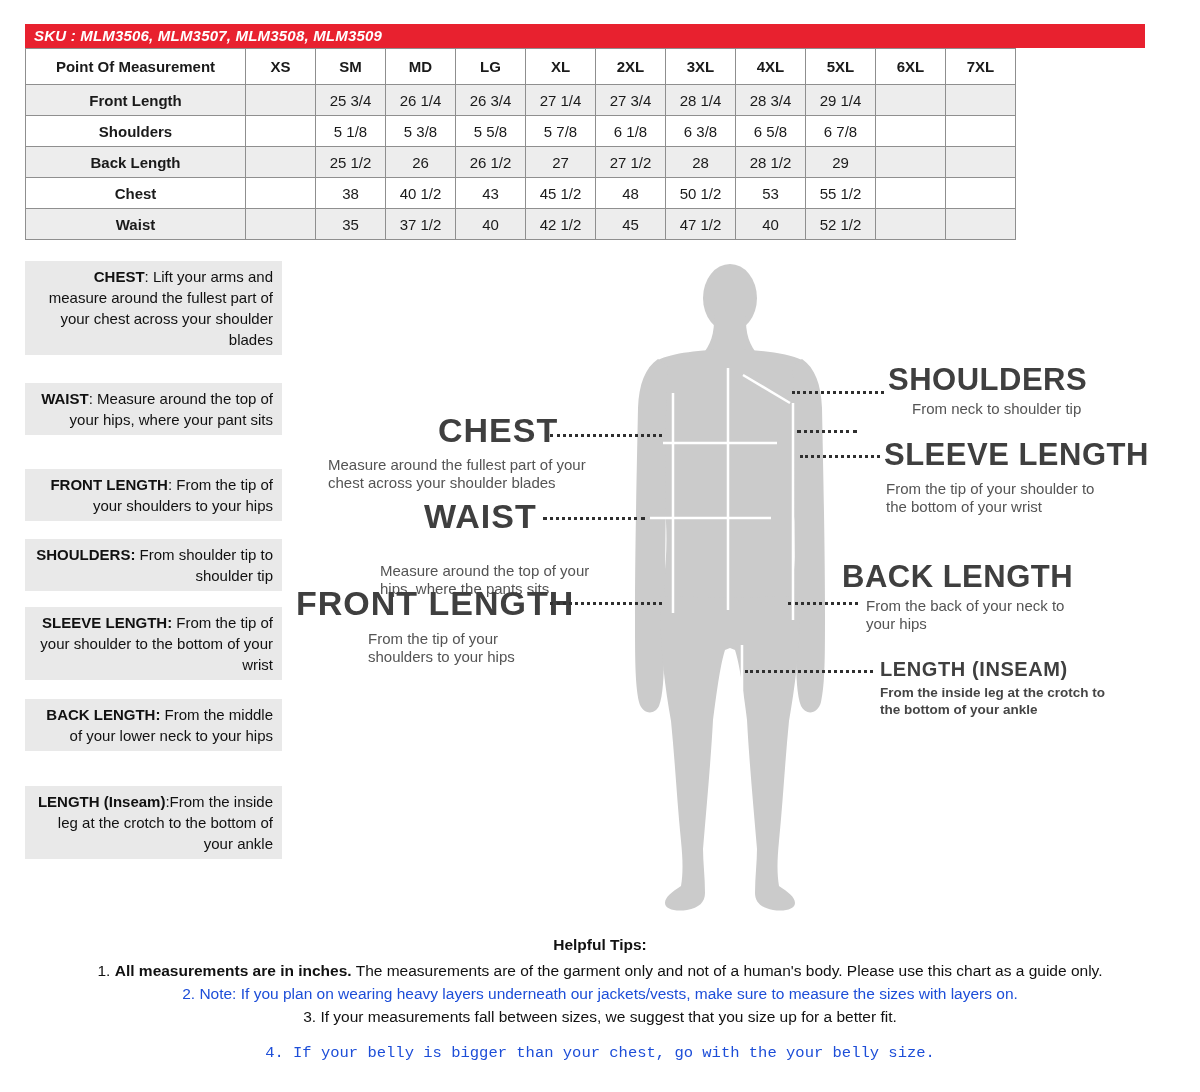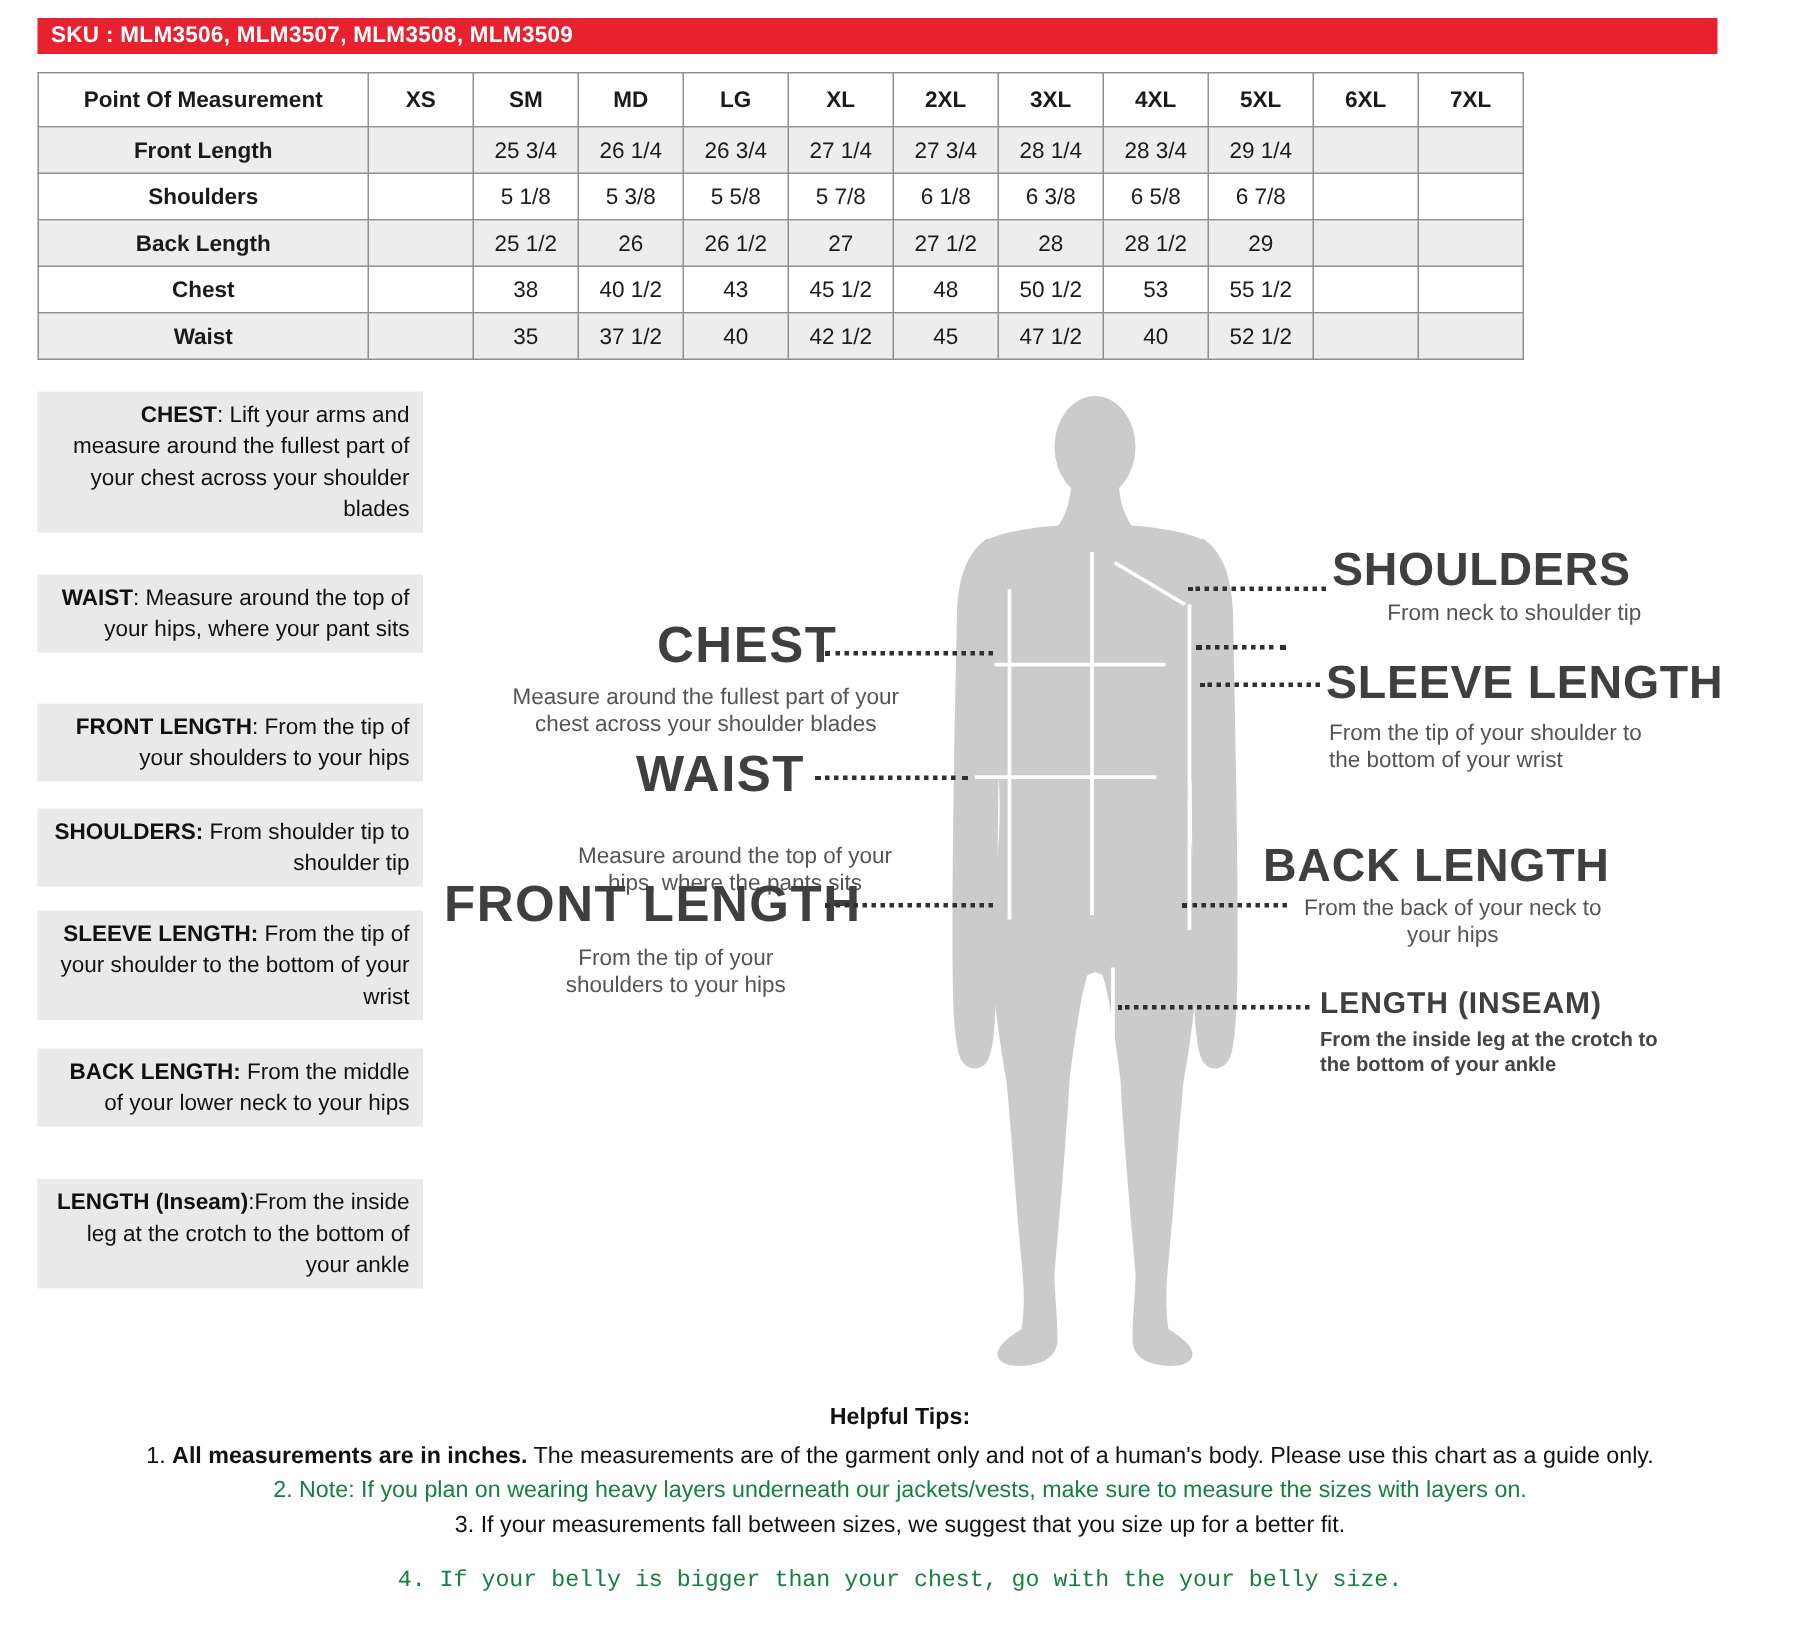--- a/index.html
+++ b/index.html
@@ -1,22 +1,22 @@
 <!DOCTYPE html>
 <html><head>
 <meta charset="utf-8">
 <style>
   html,body{margin:0;padding:0;background:#fff;}
   .page{position:relative;width:1200px;height:1092px;background:#ffffff;
         font-family:"Liberation Sans",sans-serif;color:#1a1a1a;overflow:hidden;}
 
   
-  .sku-bar{position:absolute;left:25px;top:12px;width:1120px;height:24px;
+  .sku-bar{position:absolute;left:25px;top:24px;width:1120px;height:24px;
            background:#e8212f;color:#ffffff;font-weight:bold;font-size:15px;
-           line-height:24px;padding-left:9px;box-sizing:border-box;letter-spacing:.2px;}
+           line-height:24px;padding-left:9px;box-sizing:border-box;letter-spacing:.2px;font-style:italic;}
 
   
   .size-table{position:absolute;left:25px;top:48px;width:991px;
               border-collapse:collapse;table-layout:fixed;font-size:15px;}
   .size-table th,.size-table td{border:1px solid #8f8f8f;text-align:center;
               padding:0;height:30px;overflow:hidden;white-space:nowrap;}
   .size-table thead th{height:35px;font-weight:bold;font-size:15px;background:#fff;}
   .size-table tbody th{font-weight:bold;}
   .size-table tr.shade{background:#ededed;}
 
@@ -25,21 +25,21 @@
            padding:5px 9px;box-sizing:border-box;font-size:15px;line-height:21px;color:#111;text-align:right;}
   .def-0{top:261px}.def-1{top:383px}.def-2{top:469px}.def-3{top:539px}
   .def-4{top:607px}.def-5{top:699px}.def-6{top:786px}
 
   
   .diagram{position:absolute;left:0;top:248px;width:1200px;height:690px;}
   .body-svg{position:absolute;left:608px;top:8px;}
   .dlabel{position:absolute;color:#3f3f3f;}
   .big{font-weight:bold;font-size:34px;letter-spacing:1px;white-space:nowrap;line-height:34px;}
   .big2{font-weight:bold;font-size:31px;letter-spacing:.5px;white-space:nowrap;line-height:31px;}
-  .desc{font-size:15px;color:#545454;line-height:18px;text-align:center;}
+  .desc{font-size:15px;color:#545454;line-height:18px;}
   .t-chest{left:438px;top:165px;}   .d-chest{left:328px;top:208px;width:285px;}
   .t-waist{left:424px;top:251px;}   .d-waist{left:380px;top:283px;width:220px;margin-top:31px;}
   .t-front{left:296px;top:338px;}   .d-front{left:368px;top:382px;width:165px;}
   .t-shoulders{left:888px;top:116px;} .d-shoulders{left:912px;top:152px;width:195px;}
   .t-sleeve{left:884px;top:191px;}  .d-sleeve{left:886px;top:232px;width:225px;text-align:left;}
   .t-back{left:842px;top:313px;}    .d-back{left:866px;top:349px;width:205px;}
   .t-inseam{left:880px;top:410px;font-weight:bold;font-size:20px;letter-spacing:.6px;white-space:nowrap;}
   .d-inseam{left:880px;top:436px;width:230px;font-size:13.5px;font-weight:bold;
             color:#454545;text-align:left;line-height:17px;}
   .dot{position:absolute;height:0;border-top:3px dotted #2f2f2f;}
@@ -50,21 +50,21 @@
   .dl-chest-r{left:797px;top:182px;width:60px;}
   .dl-sleeve{left:800px;top:207px;width:80px;}
   .dl-back{left:788px;top:354px;width:70px;}
   .dl-inseam{left:745px;top:422px;width:128px;}
 
   
   .tips{position:absolute;left:0;top:936px;width:1200px;text-align:center;
         font-size:15.5px;line-height:17px;color:#111;}
   .tips-heading{font-weight:bold;margin-bottom:9px;}
   .tip{margin-bottom:6px;}
-  .tip.blue{color:#15803d;}
+  .tip.blue{color:#1d4ed8;}
   .tip.gap{margin-top:20px;font-family:Liberation Mono, monospace;}
 </style>
 </head>
 <body>
 
 <div class="page">
 
   <div class="sku-bar">SKU : MLM3506, MLM3507, MLM3508, MLM3509</div>
 
   <table class="size-table">

